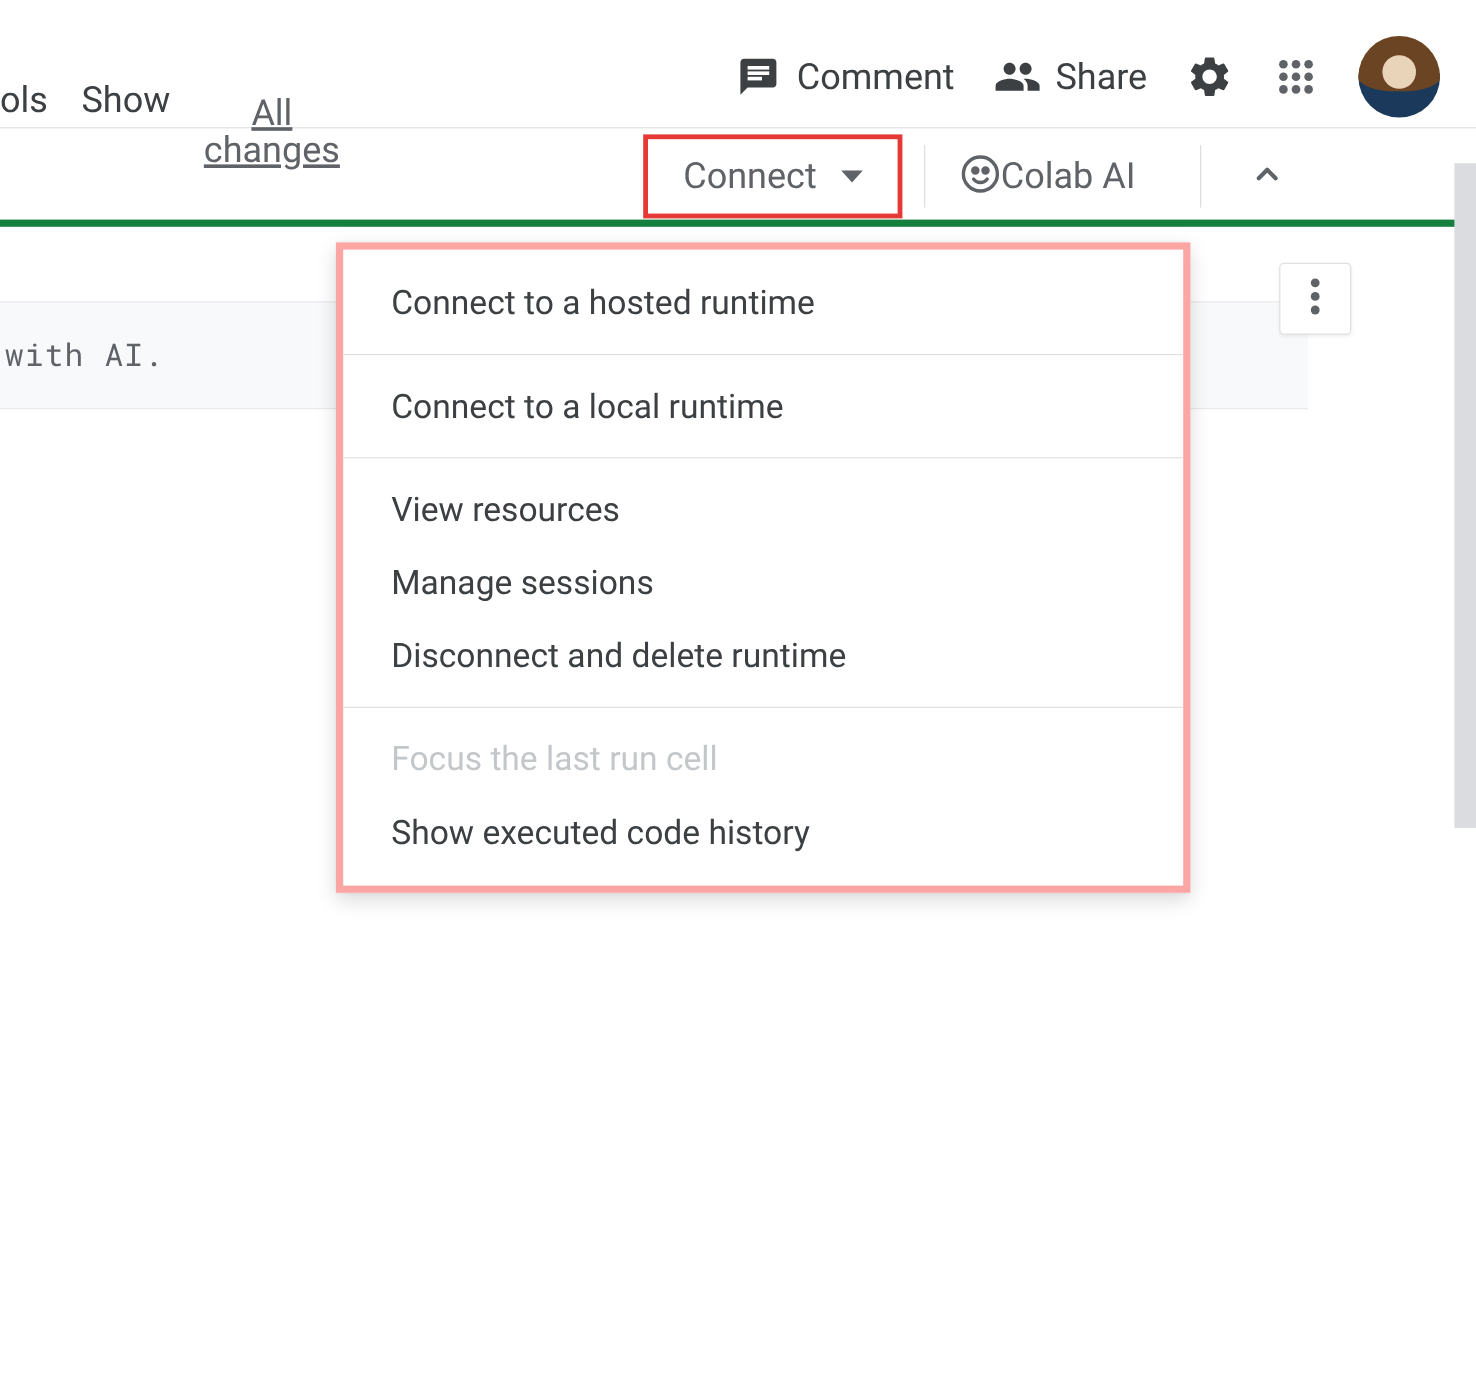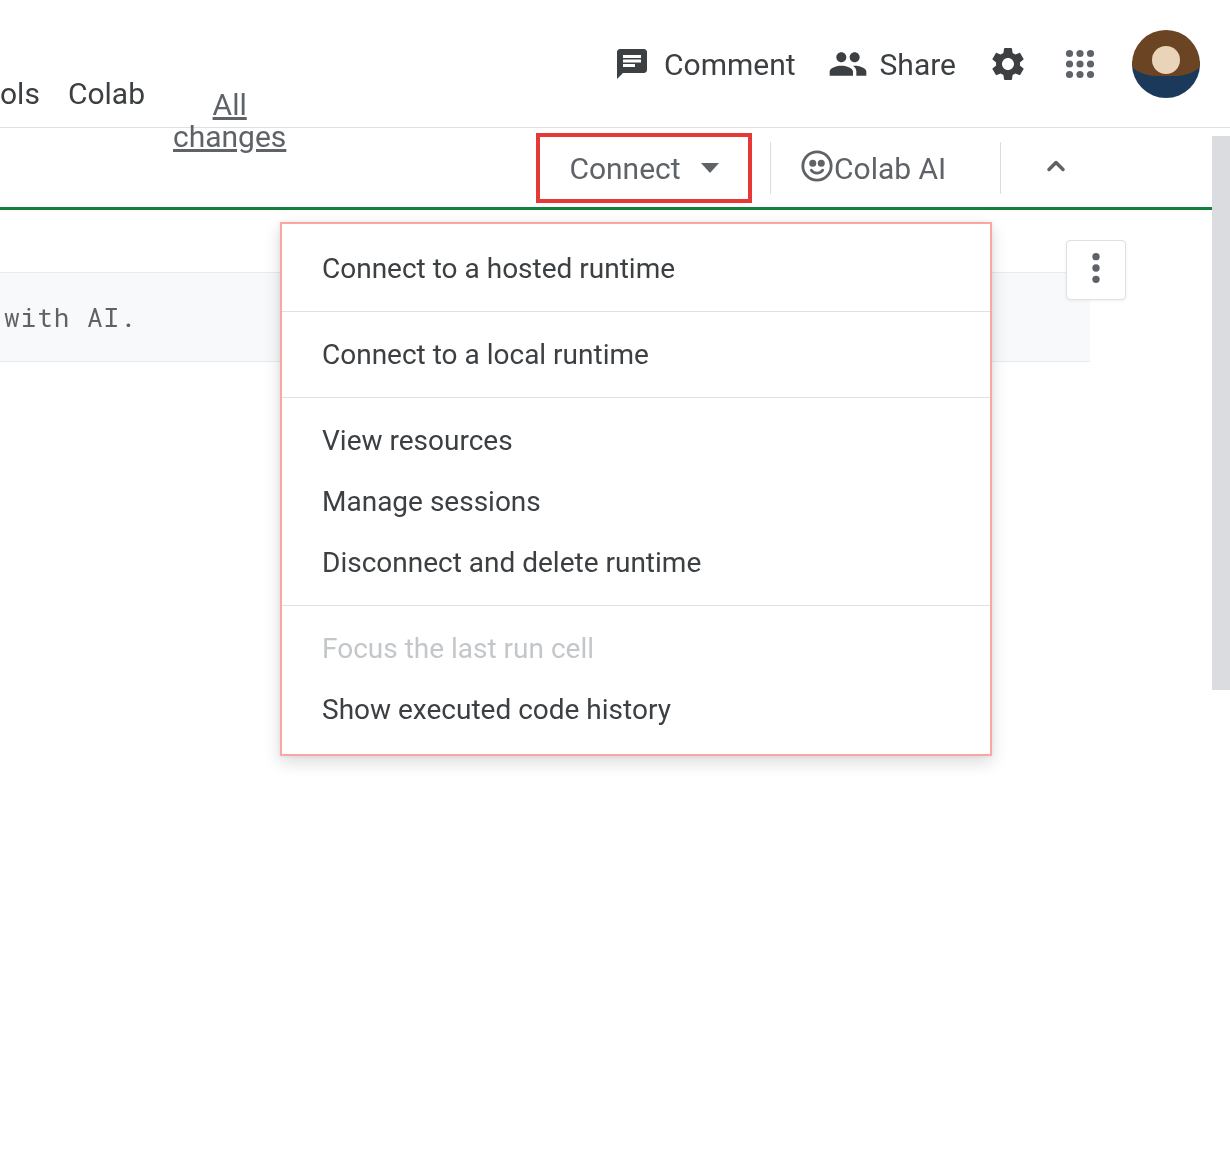--- a/index.html
+++ b/index.html
@@ -5,21 +5,21 @@
     * { margin: 0; padding: 0; box-sizing: border-box; }
     body {
       font-family: "Google Sans", Roboto, Arial, sans-serif;
       background: #fff;
       width: 1230px;
       height: 1164px;
       overflow: hidden;
       position: relative;
     }
     .top-bar {
-      height: 128px;
+      height: 107px;
       display: flex;
       align-items: center;
       border-bottom: 1px solid #e0e0e0;
       position: relative;
     }
     .menu-left {
       display: flex;
       align-items: center;
       gap: 28px;
       margin-left: 0;
@@ -84,21 +84,21 @@
       content: "";
       position: absolute;
       width: 28px; height: 28px;
       background: #e9d3b9;
       border-radius: 50%;
       top: 16px; left: 20px;
       box-shadow: -3px -8px 0 4px #6b4423;
     }
     .sub-bar {
       height: 82px;
-      border-bottom: 3px solid #15803d;
+      border-bottom: 6px solid #15803d;
       position: relative;
     }
     .connect-btn {
       position: absolute;
       left: 536px;
       top: 5px;
       width: 216px;
       height: 70px;
       border: 4px solid #e53935;
       display: flex;
@@ -183,24 +183,24 @@
       box-shadow: 0 1px 3px rgba(0,0,0,0.06);
       display: flex;
       align-items: center;
       justify-content: center;
       cursor: pointer;
       z-index: 5;
     }
     .dropdown-menu {
       position: absolute;
       left: 280px;
-      top: 222px;
+      top: 202px;
       width: 712px;
       background: #fff;
-      border: 2px solid #fca5a5;
+      border: 6px solid #fca5a5;
       box-shadow: 0 6px 16px rgba(0,0,0,0.15), 0 0 3px rgba(0,0,0,0.08);
       z-index: 10;
       padding: 14px 0;
     }
     .menu-option {
       font-size: 28px;
       color: #3c4043;
       padding: 14px 40px;
       cursor: pointer;
     }
@@ -230,21 +230,21 @@
       height: 100%;
       background: #dadce0;
     }
   </style>
 </head>
 <body>
 
 <div class="top-bar">
   <div class="menu-left">
     <span class="menu-item">ols</span>
-    <span class="menu-item">Colab</span>
+    <span class="menu-item">Show</span>
     <span class="all-changes" style="white-space:pre;">All
 changes</span>
   </div>
 
   <div class="top-actions">
     <div class="action-group">
       <span class="icon-wrap">
         <svg width="36" height="36" viewBox="0 0 24 24" fill="#3c4043">
             <path d="M20 2H4c-1.1 0-2 .9-2 2v18l4-4h14c1.1 0 2-.9 2-2V4c0-1.1-.9-2-2-2z"></path>
             <rect x="6" y="6" width="12" height="2" fill="#fff"></rect>

